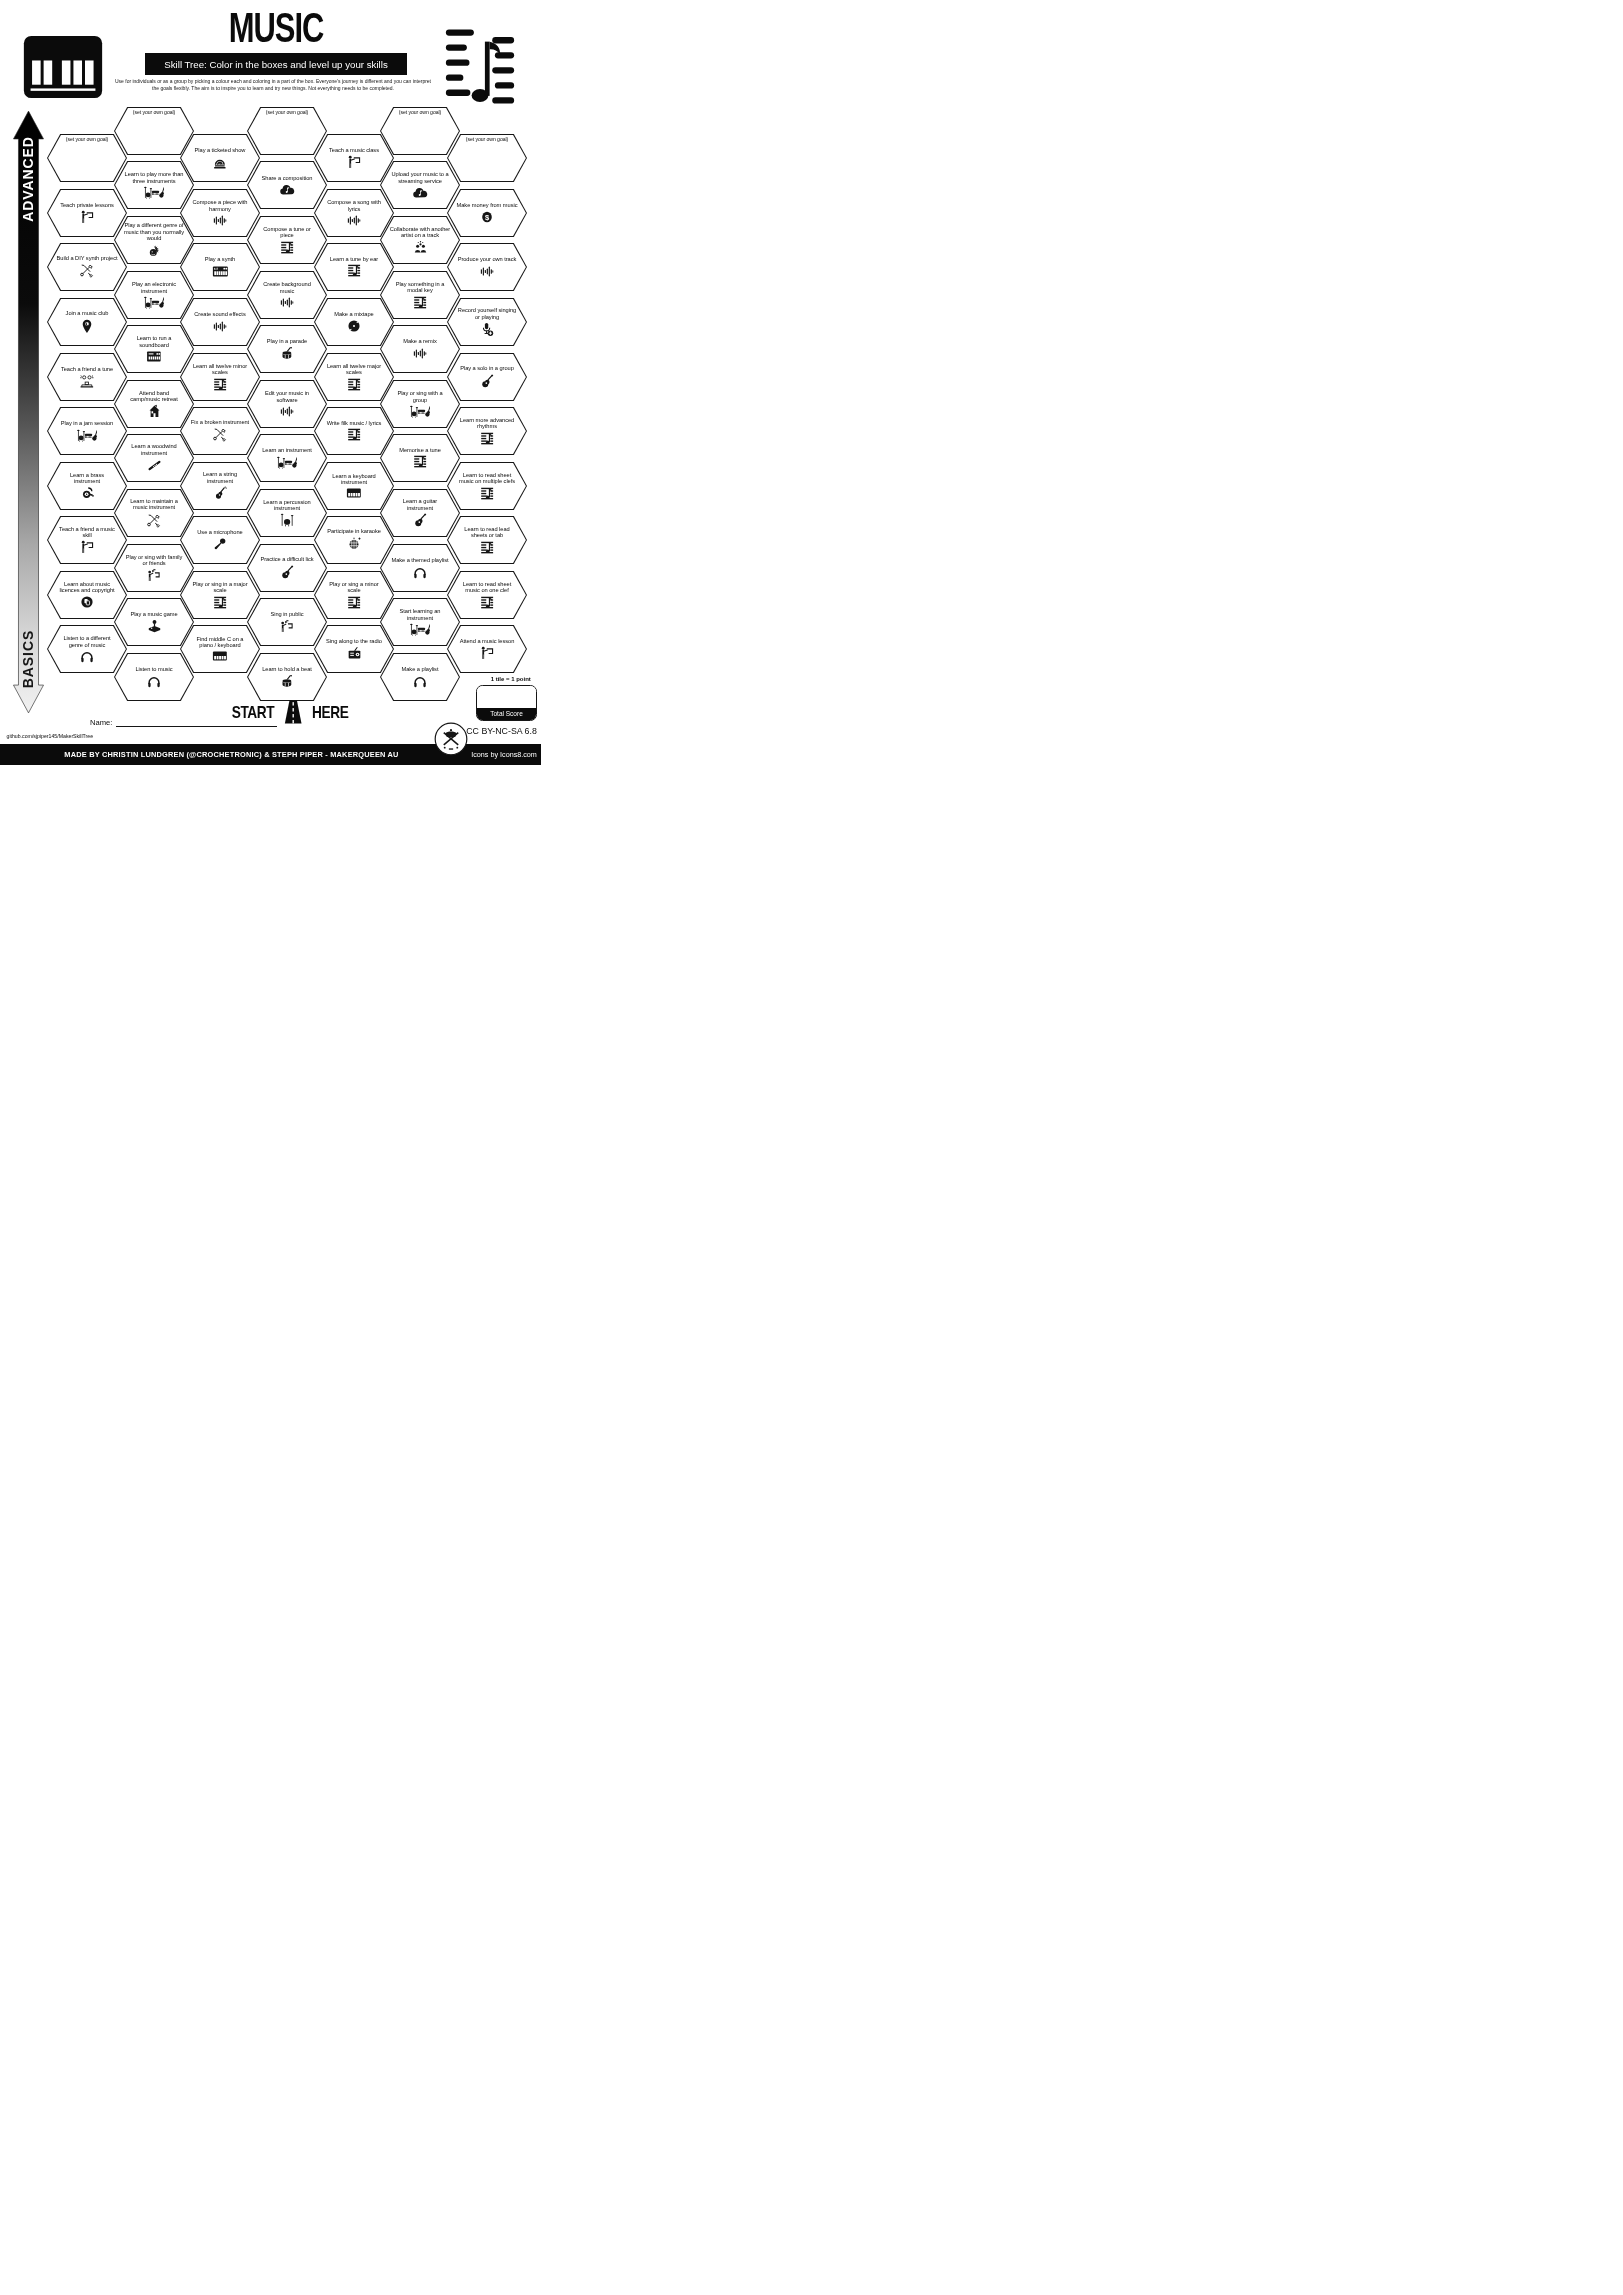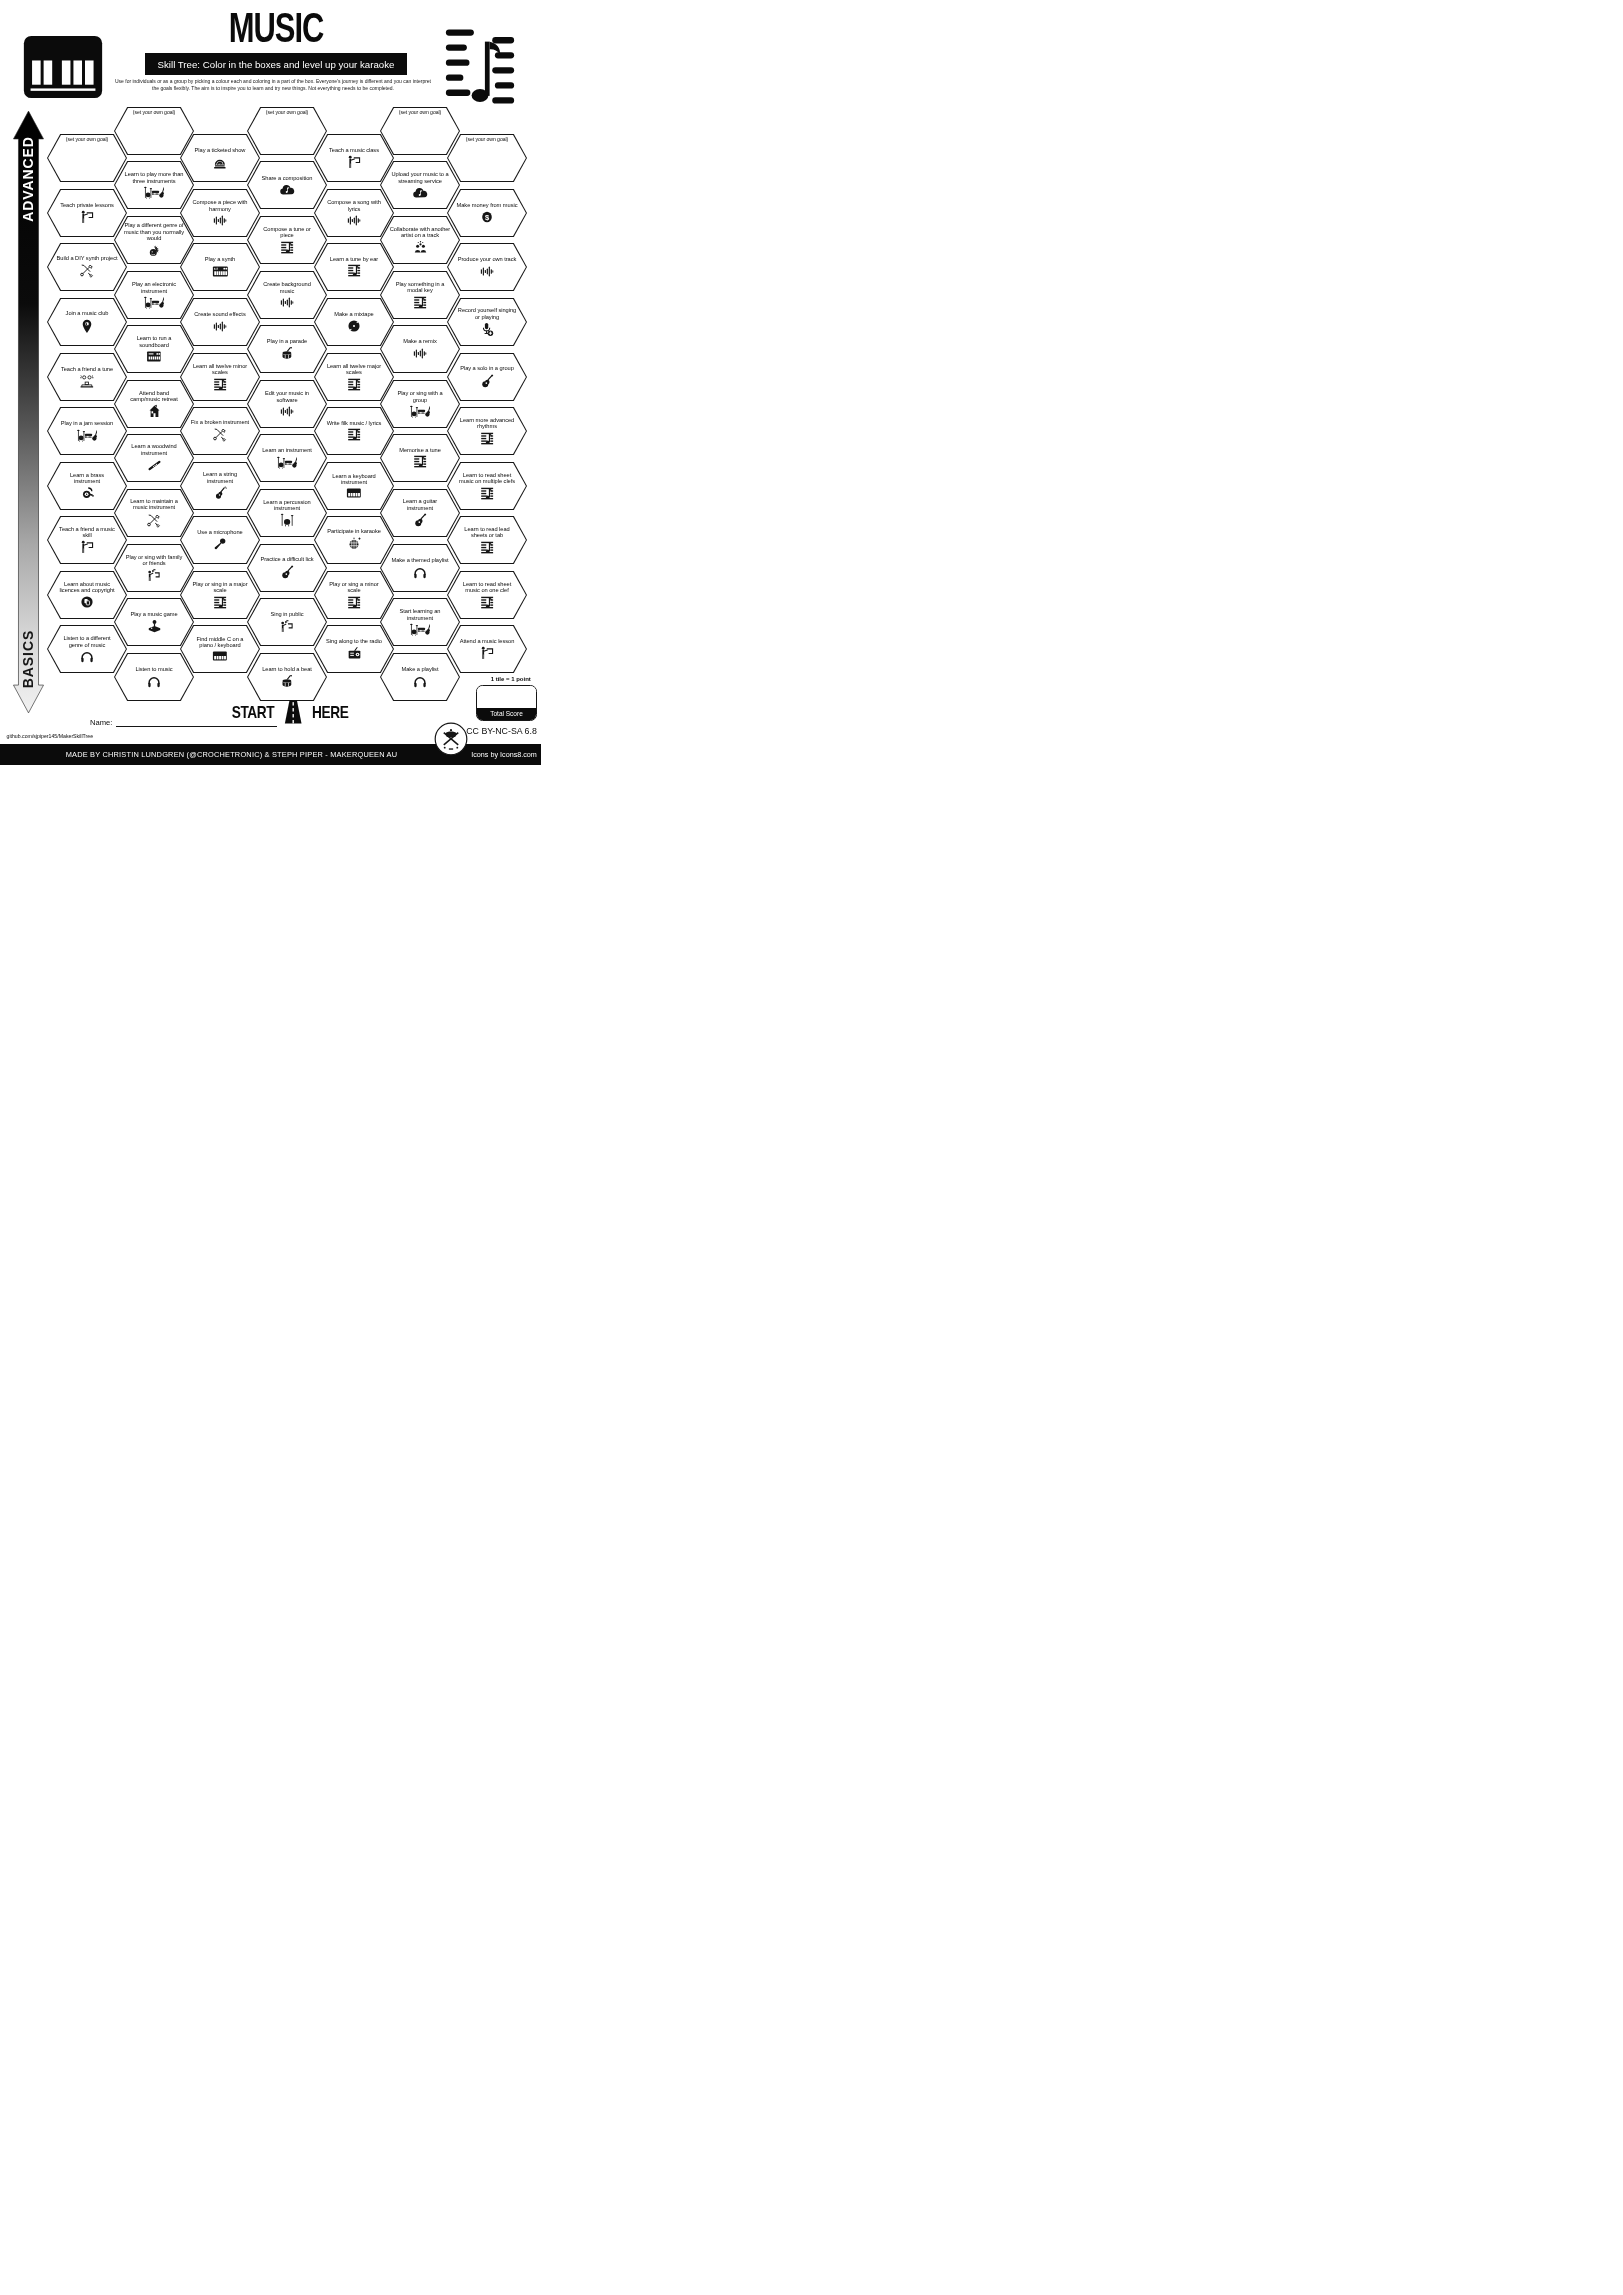--- a/index.html
+++ b/index.html
@@ -44,41 +44,41 @@
   .tile-note{position:absolute;right:10.2px;top:676px;font-size:6px;font-weight:700;}
   .score-box{position:absolute;left:476px;top:685px;width:61px;height:36px;border:1.2px solid #161616;
              border-radius:6.5px;background:#fff;box-sizing:border-box;overflow:hidden;}
   .score-fill{position:absolute;left:0;right:0;top:0;bottom:12.5px;background:#fff;}
   .score-strip{position:absolute;left:0;right:0;bottom:0;height:12.5px;background:#0b0b0b;color:#fff;
                display:flex;align-items:center;justify-content:center;font-size:6.5px;}
   .license{position:absolute;right:4.2px;top:726px;font-size:8.8px;}
   .maker-logo{position:absolute;left:434px;top:722px;z-index:5;}
   .footer{position:absolute;left:0;top:744px;width:541px;height:21px;background:#0b0b0b;}
   .credit{position:absolute;left:0;top:0;width:463px;height:21px;display:flex;align-items:center;
-          justify-content:center;color:#fff;font-size:7.4px;letter-spacing:0.2px;}
+          justify-content:center;color:#fff;font-size:7.4px;letter-spacing:0.2px;font-weight:bold;}
   .icons-credit{position:absolute;right:4.2px;top:0;height:21px;display:flex;align-items:center;color:#fff;font-size:7.2px;}
 </style>
 </head>
 <body>
 
 <div class="canvas">
 
   <div class="piano-logo">
     <svg width="82" height="66" viewBox="0 0 44 35">
         <rect x="1" y="0.8" width="42" height="33.4" rx="4" fill="#0b0b0b"></rect>
         <rect x="5.4" y="14" width="4.6" height="13" fill="#fff"></rect>
         <rect x="11.6" y="14" width="4.6" height="13" fill="#fff"></rect>
         <rect x="21.4" y="14" width="4.6" height="13" fill="#fff"></rect>
         <rect x="27.6" y="14" width="4.6" height="13" fill="#fff"></rect>
         <rect x="33.8" y="14" width="4.6" height="13" fill="#fff"></rect>
         <rect x="4.6" y="29" width="34.8" height="1.3" fill="#fff"></rect>
       </svg>
   </div>
   <div class="title">MUSIC</div>
-  <div class="subtitle">Skill Tree:  Color in the boxes and level up your karaoke</div>
+  <div class="subtitle">Skill Tree:  Color in the boxes and level up your skills</div>
   <div class="desc">Use for individuals or as a group by picking a colour each and coloring in a part of the box.  Everyone's journey is different and you can interpret the goals flexibly.  The aim is to inspire you to learn and try new things. Not everything needs to be completed.</div>
   <div class="staff-logo">
     <svg width="70" height="80" viewBox="0 0 40 45">
         <g fill="#0b0b0b">
           <rect x="0.5" y="1" width="16" height="3.6" rx="1.8"></rect>
           <rect x="0.5" y="9.6" width="12" height="3.6" rx="1.8"></rect>
           <rect x="0.5" y="18.2" width="13.5" height="3.6" rx="1.8"></rect>
           <rect x="0.5" y="26.8" width="10" height="3.6" rx="1.8"></rect>
           <rect x="0.5" y="35.4" width="14" height="3.6" rx="1.8"></rect>
           <rect x="27" y="5.4" width="12.5" height="3.6" rx="1.8"></rect>

